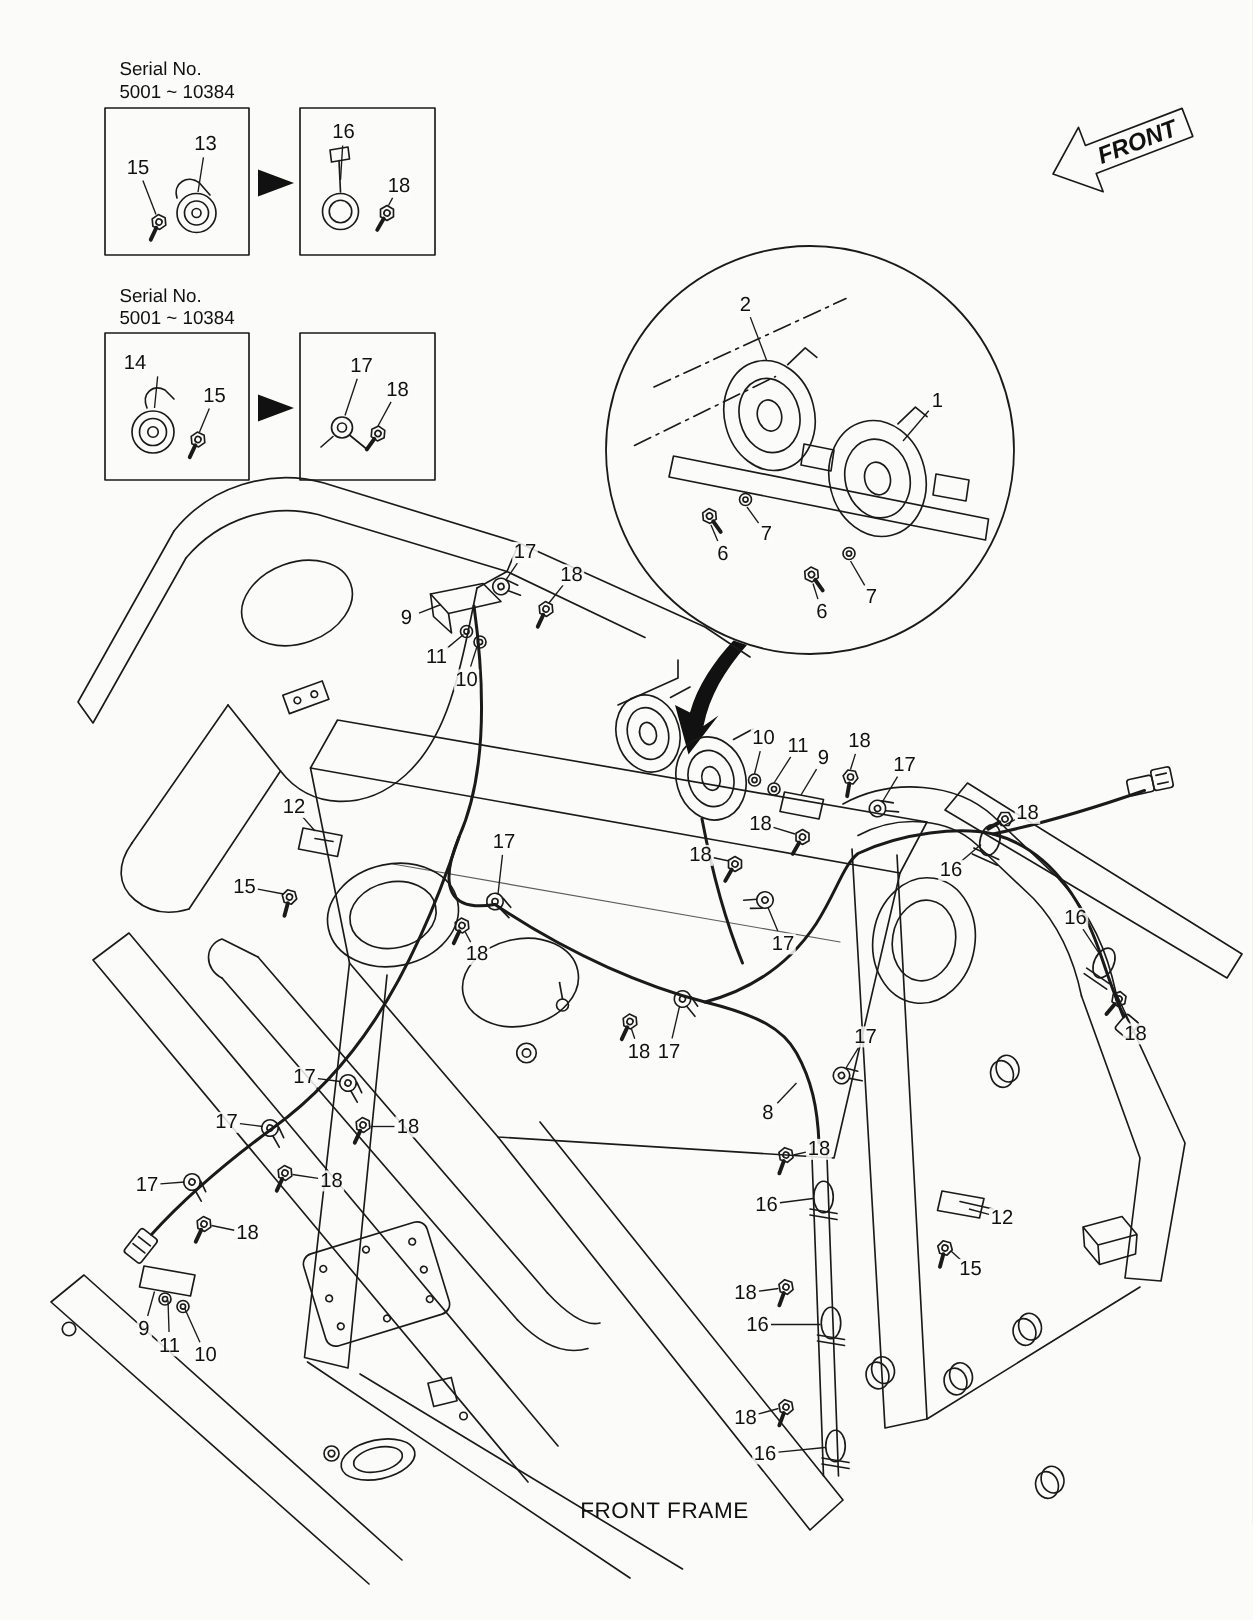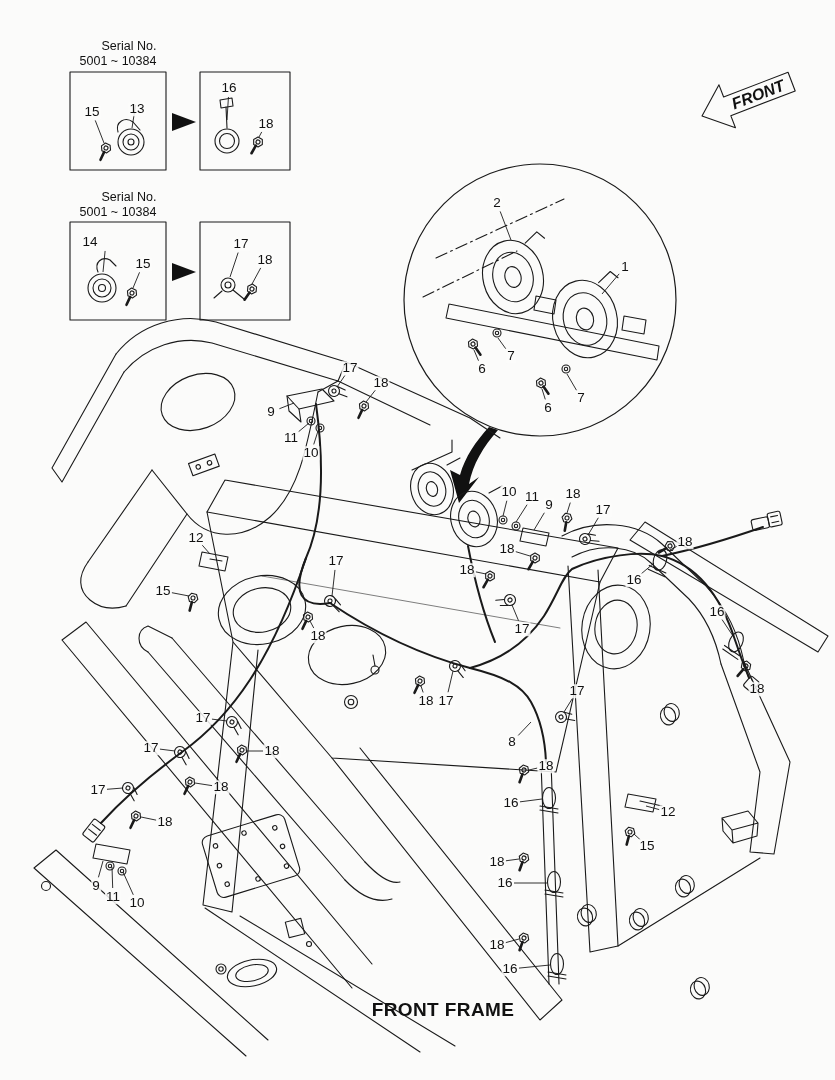--- a/index.html
+++ b/index.html
@@ -2,24 +2,24 @@
 <html><head>
 <meta charset="utf-8">
 <style>
   html,body{margin:0;padding:0;background:#e9e9e9;}
   .page{position:relative;width:835px;height:1080px;margin:0 auto;background:#fbfbfa;
         font-family:"Liberation Sans",sans-serif;color:#111;overflow:hidden;}
   .page svg{position:absolute;left:0;top:0;}
   #callout-layer{position:absolute;left:0;top:0;width:835px;height:1080px;pointer-events:none;}
   .callout{position:absolute;transform:translate(-50%,-50%);font-size:13.5px;line-height:1;
            background:rgba(251,251,250,.85);padding:0 1px;white-space:nowrap;}
-  .serial-label{position:absolute;transform:translateX(-50%);text-align:right;
+  .serial-label{position:absolute;transform:translateX(-50%);text-align:left;
                 font-size:12.5px;line-height:1.2;}
   .caption{position:absolute;left:443px;top:999px;transform:translateX(-50%);
-           font-size:19px;letter-spacing:.4px;white-space:nowrap;font-weight:bold;}
+           font-size:15px;letter-spacing:.4px;white-space:nowrap;}
 </style>
 </head>
 <body>
 
 <div class="page">
 
 <svg width="835" height="1080" viewBox="0 0 835 1080">
   <defs>
     <g id="sym-bolt" stroke="#1a1a1a" fill="none">
       <polygon points="5,0 2.5,4.3 -2.5,4.3 -5,0 -2.5,-4.3 2.5,-4.3"></polygon>
@@ -350,21 +350,21 @@
         <line x1="640.3867689983526" y1="839.8954790754024" x2="634" y2="834"></line>
         <line x1="505.91747151239866" y1="860.7839811574001" x2="519" y2="859"></line>
         <line x1="514" y1="883" x2="547" y2="883"></line>
         <line x1="505.6828743911396" y1="942.631943347871" x2="519" y2="939"></line>
         <line x1="518.9553347118899" y1="968.104466528811" x2="550" y2="965"></line>
       </g>
 </svg>
 
 <div id="callout-layer">
       <div class="callout" style="left: 92px; top: 112px;">15</div>
-      <div class="callout" style="left: 137px; top: 96px; margin-top: 13px;">13</div>
+      <div class="callout" style="left: 137px; top: 96px;">13</div>
       <div class="callout" style="left: 229px; top: 88px;">16</div>
       <div class="callout" style="left: 266px; top: 124px;">18</div>
       <div class="callout" style="left: 90px; top: 242px;">14</div>
       <div class="callout" style="left: 143px; top: 264px;">15</div>
       <div class="callout" style="left: 241px; top: 244px;">17</div>
       <div class="callout" style="left: 265px; top: 260px;">18</div>
       <div class="callout" style="left: 497px; top: 203px;">2</div>
       <div class="callout" style="left: 625px; top: 267px;">1</div>
       <div class="callout" style="left: 482px; top: 369px;">6</div>
       <div class="callout" style="left: 511px; top: 356px;">7</div>

